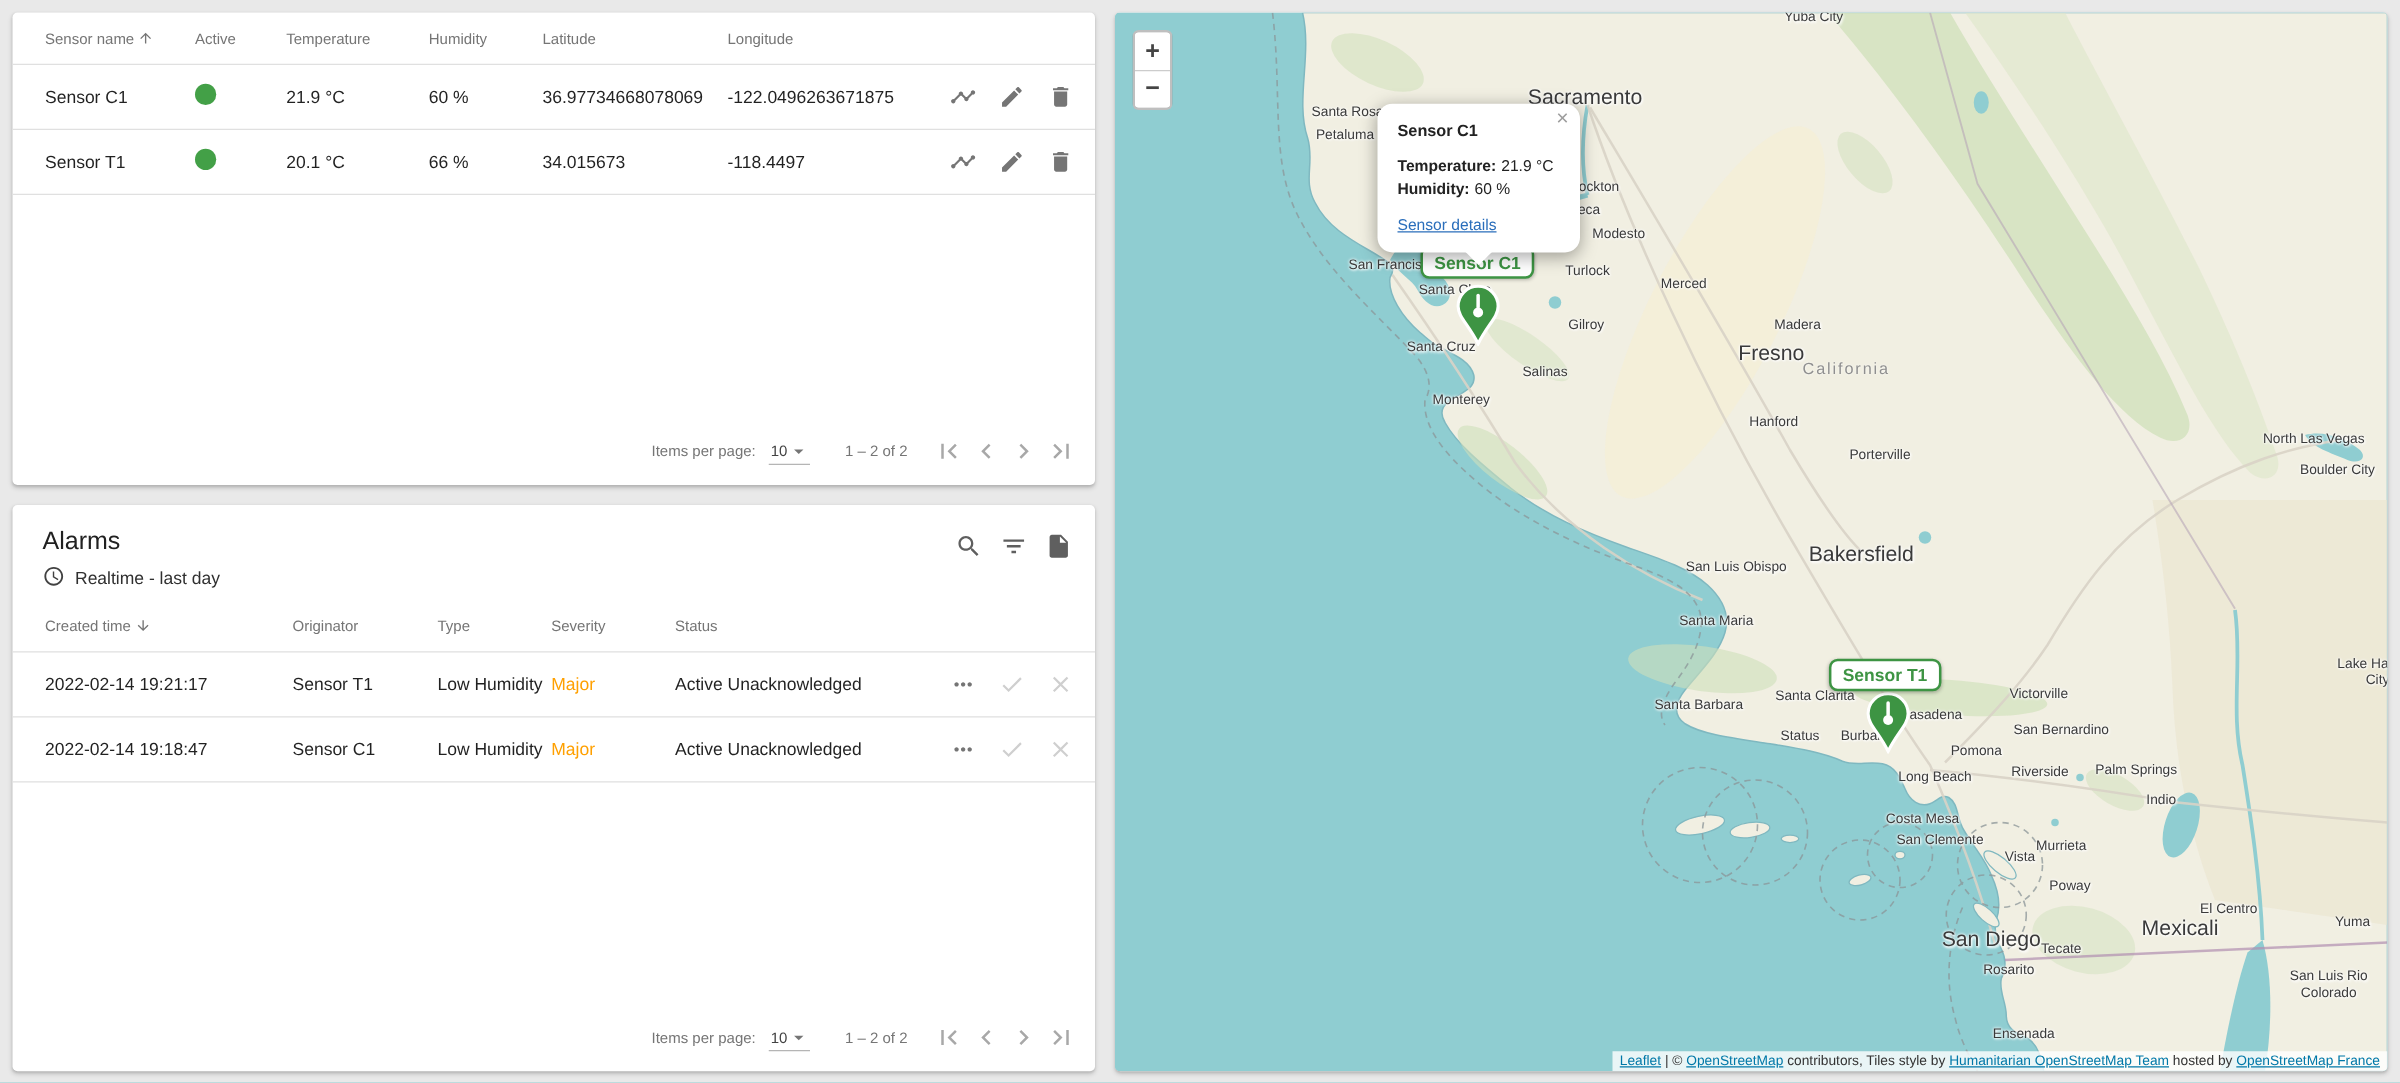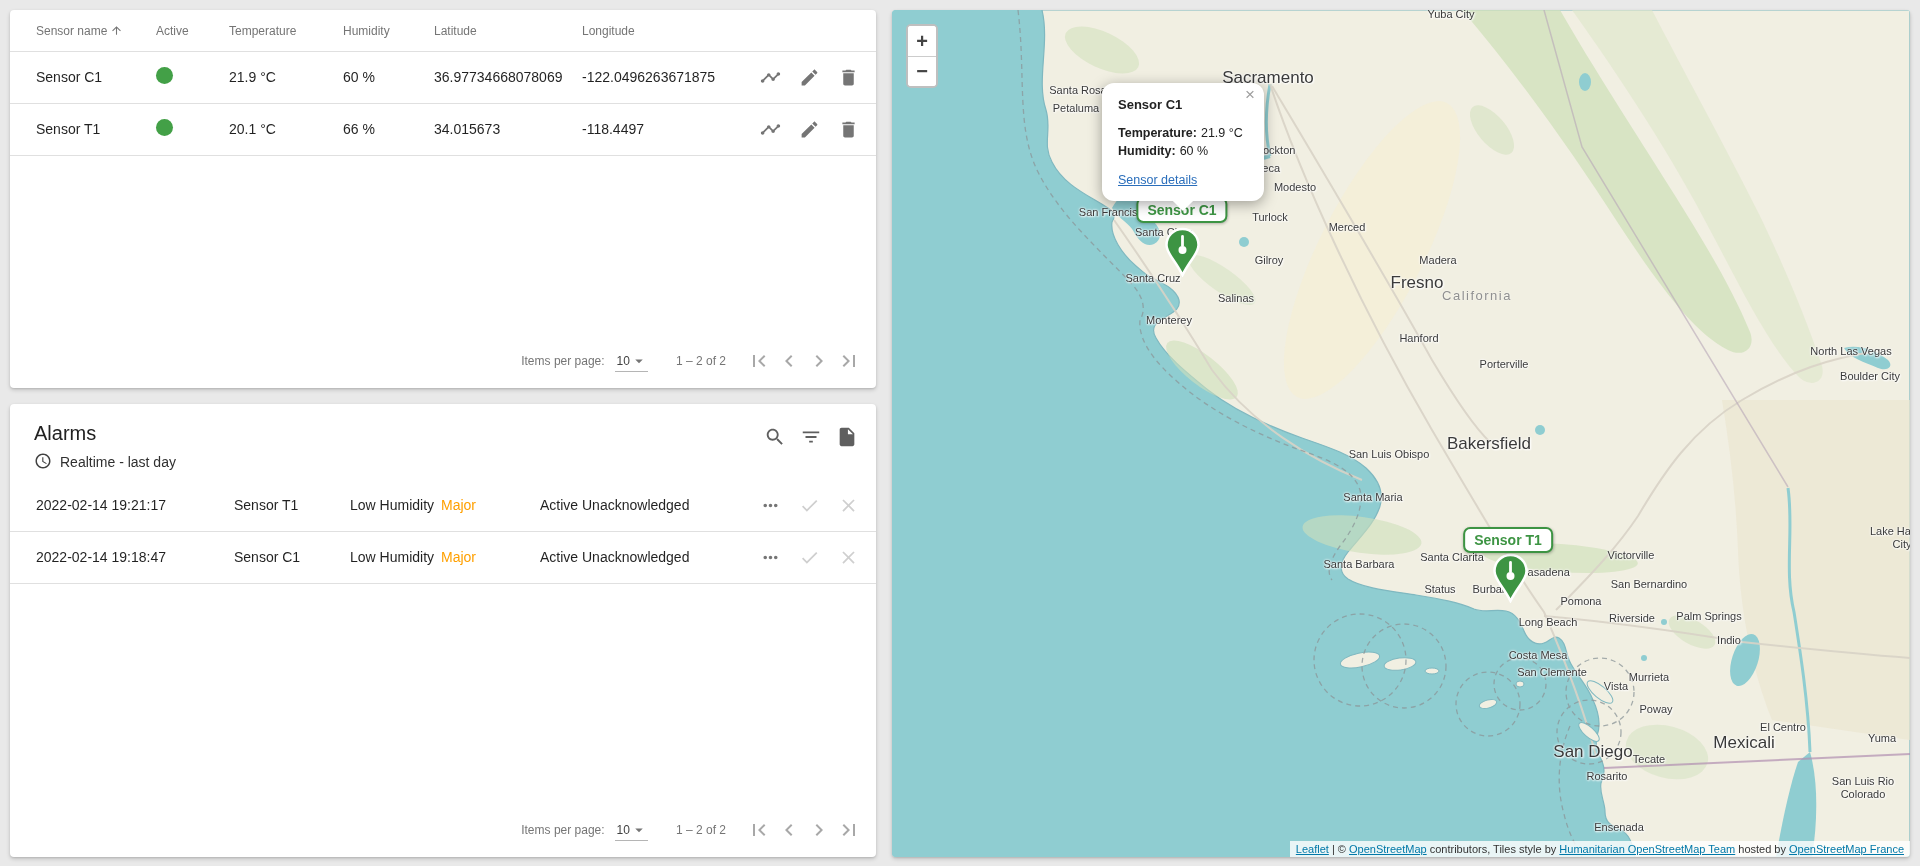--- a/index.html
+++ b/index.html
@@ -229,20 +229,35 @@
     </div>
   </div>
 
   <div class="sub-head">
     <svg viewBox="0 0 24 24">
         <path d="M11.99 2C6.47 2 2 6.48 2 12s4.47 10 9.99 10C17.52 22 22 17.52 22 12S17.52 2 11.99 2zM12 20c-4.42 0-8-3.58-8-8s3.58-8 8-8 8 3.58 8 8-3.58 8-8 8zm.5-13H11v6l5.25 3.15.75-1.23-4.5-2.67z"></path>
       </svg>
     <span>Realtime - last day</span>
   </div>
 
+  <div class="grid-alarms t-head">
+    <div class="hcell">
+      <span>Created time</span>
+      <span class="sort-arrow">
+          <svg viewBox="0 0 24 24" fill="#757575">
+            <path d="M20 12l-1.41-1.41L13 16.17V4h-2v12.17l-5.58-5.59L4 12l8 8 8-8z"></path>
+          </svg>
+        </span>
+    </div>
+    <div>Originator</div>
+    <div>Type</div>
+    <div>Severity</div>
+    <div>Status</div>
+    <div></div>
+  </div>
 
   <div class="grid-alarms t-row">
     <div class="cell">2022-02-14 19:21:17</div>
     <div class="cell">Sensor T1</div>
     <div class="cell">Low Humidity</div>
     <div class="cell severity">Major</div>
     <div class="cell">Active Unacknowledged</div>
     <div class="actions">
       <span class="row-icon">
           <svg viewBox="0 0 24 24">

